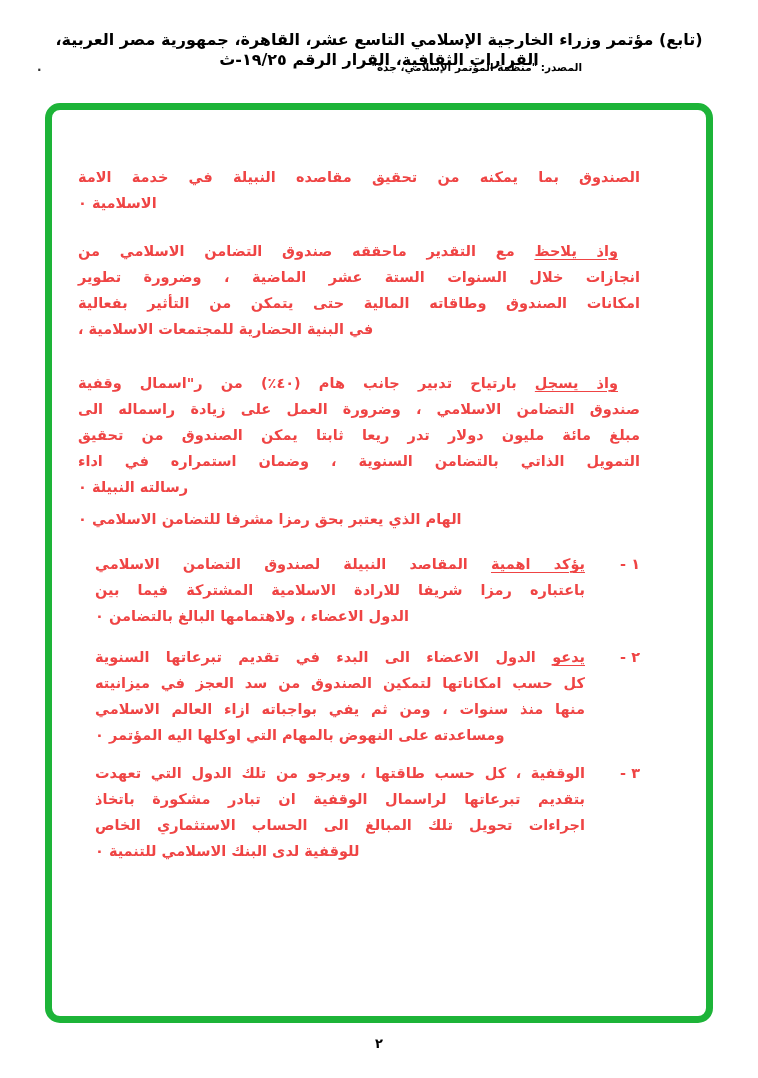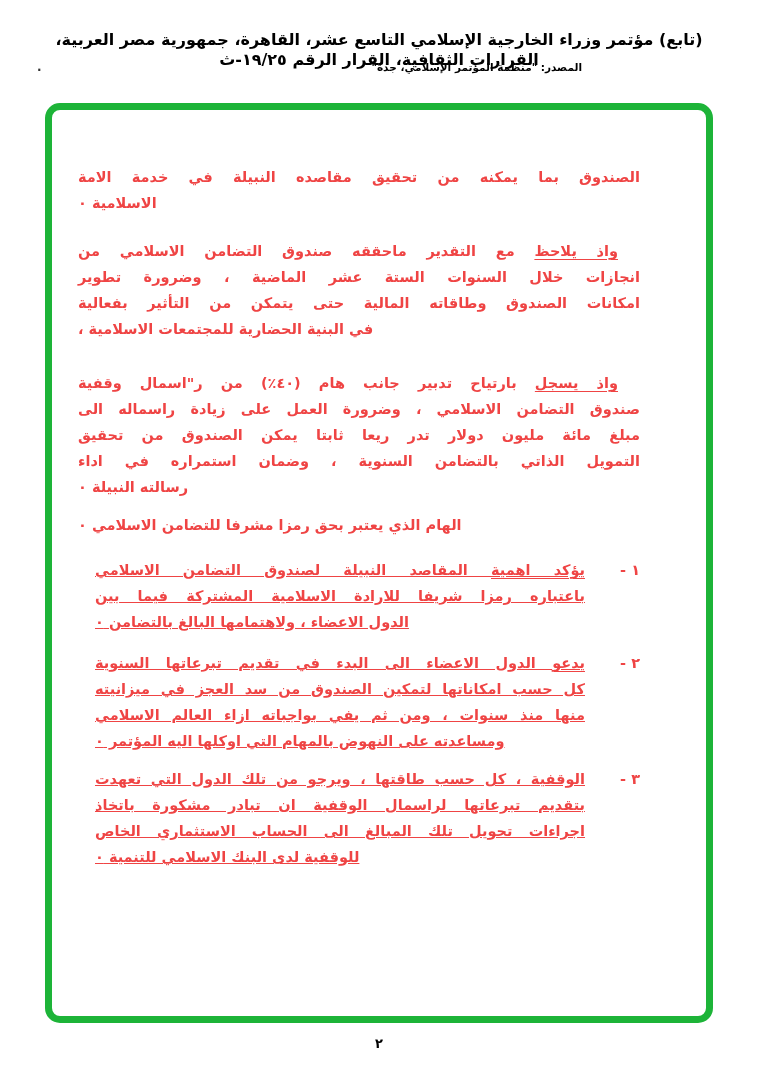--- a/index.html
+++ b/index.html
@@ -29,35 +29,35 @@
   }
   
   .doc-body{
     position:absolute;left:78px;top:164px;width:562px;
     direction:rtl;font-size:14.5px;font-weight:bold;line-height:26px;
     color:#ef4444;
   }
   .para{direction:rtl;}
   .doc-body > .para:nth-child(1){margin-bottom:22px;}
   .doc-body > .para:nth-child(2){margin-bottom:28px;}
-  .doc-body > .para:nth-child(3){margin-bottom:12px;}
+  .doc-body > .para:nth-child(3){margin-bottom:6px;}
   .doc-body > .para:nth-child(4){margin-bottom:19px;}
   .doc-body > .para:nth-child(5){margin-bottom:15px;}
   .doc-body > .para:nth-child(6){margin-bottom:12px;}
   .doc-body > .para:nth-child(7){margin-bottom:0;}
   .line{
     text-align:justify;text-align-last:justify;
     direction:rtl;white-space:normal;
   }
   .line.last{text-align:right;text-align-last:left;}
   .para.ind1 > .line.first{padding-right:22px;}
   .para.ind2 > .line.first{padding-right:80px;}
   .para.item{display:flex;flex-direction:row;direction:rtl;}
   .para.item .num{width:55px;flex:0 0 55px;text-align:right;}
-  .para.item .itext{width:490px;flex:0 0 490px;text-decoration:underline;}
+  .para.item .itext{width:490px;flex:0 0 490px;}
   .u{text-decoration:underline;text-underline-offset:3px;text-decoration-thickness:1px;}
   
   .page-num{
     position:absolute;top:1036px;left:0;right:0;text-align:center;
     font-size:13px;font-weight:bold;color:#000;
   }
 </style>
 </head>
 <body>
 

